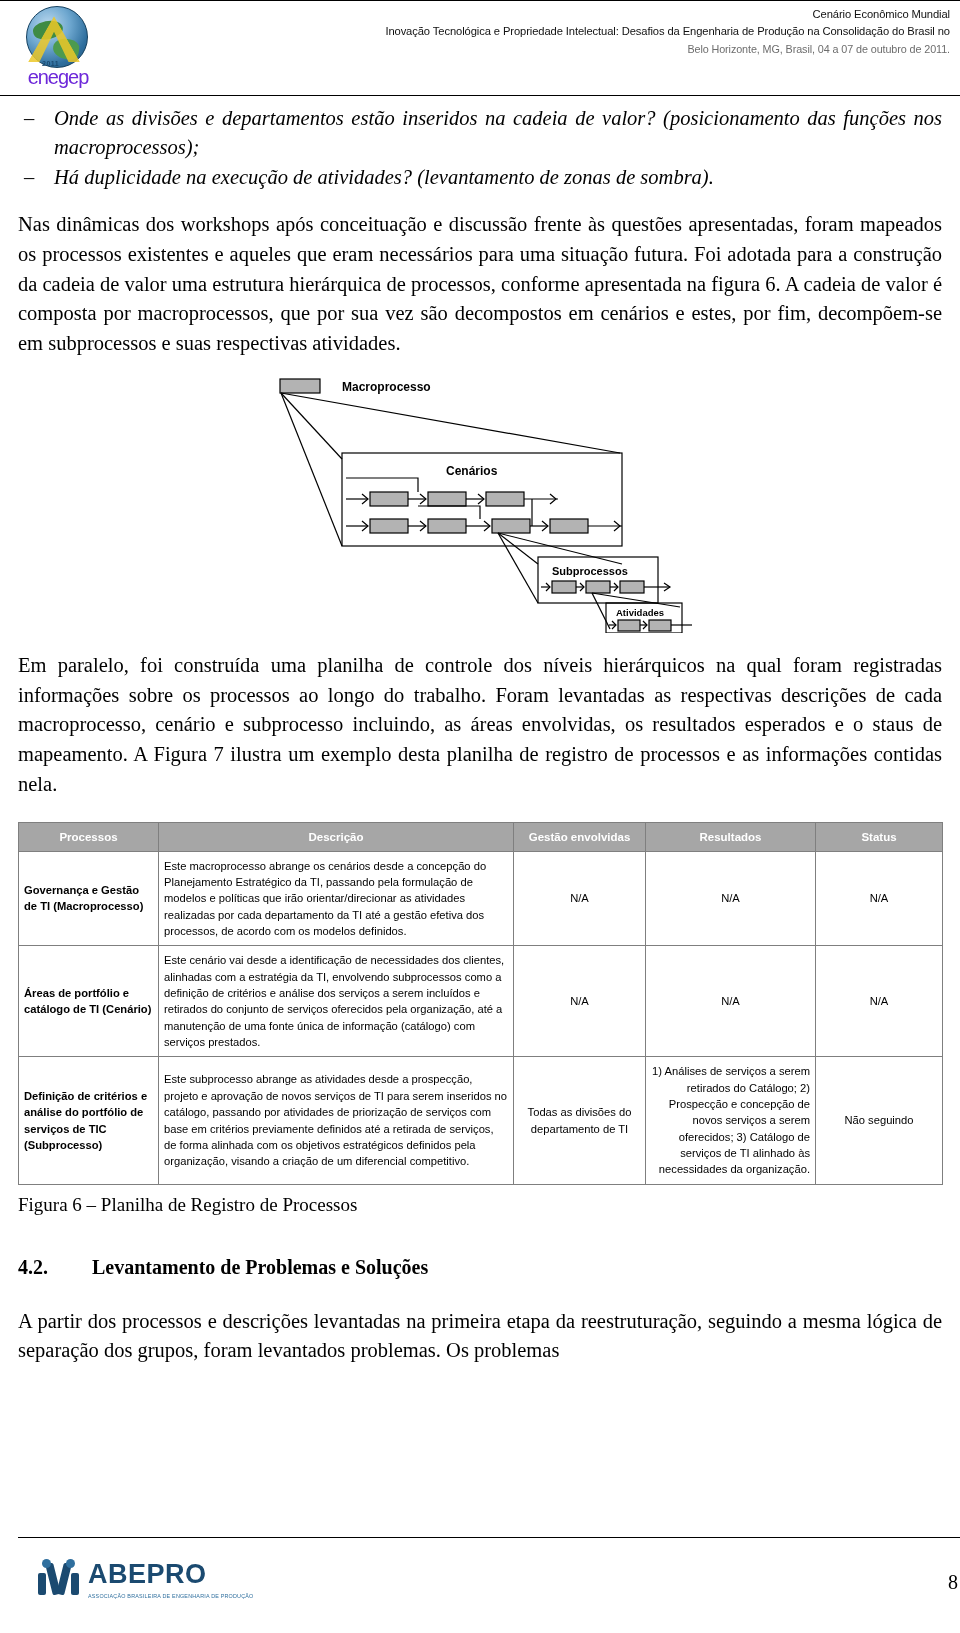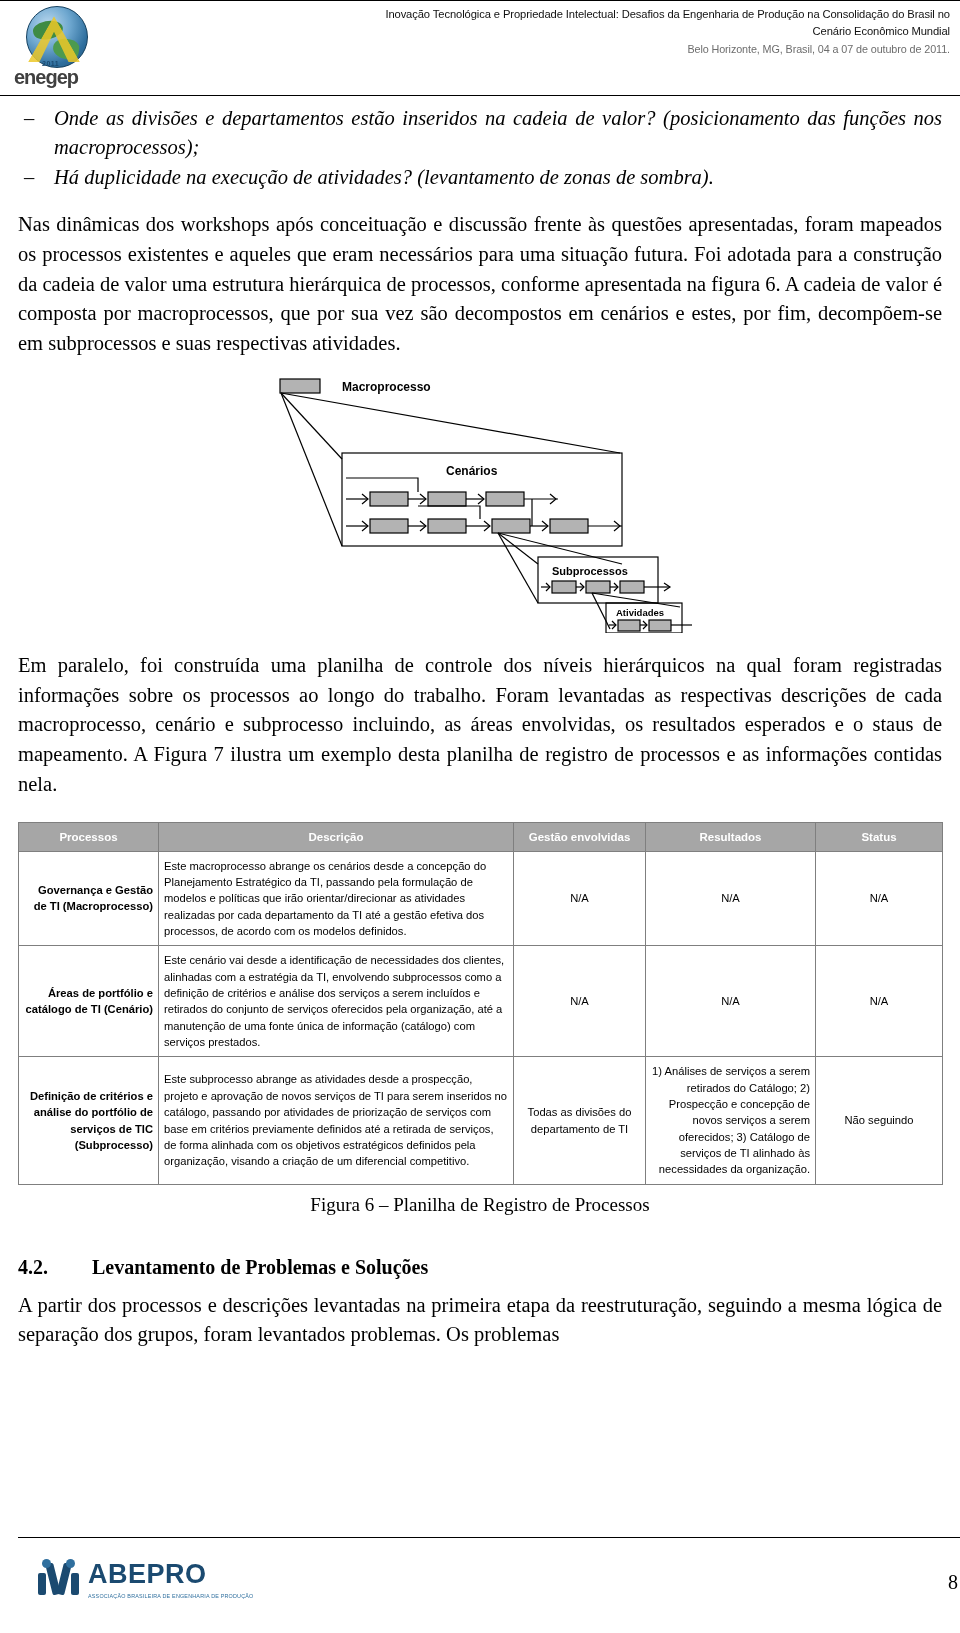--- a/index.html
+++ b/index.html
@@ -83,24 +83,25 @@
     font-family: "Liberation Sans", sans-serif;
     font-size: 7px;
     font-weight: bold;
     color: #1b4a70;
     letter-spacing: 0.5px;
   }
   .logo-word {
     position: absolute;
     left: 6px; top: 62px;
     width: 88px;
+    text-align: center;
     font-family: "Liberation Sans", sans-serif;
     font-size: 20px;
-    font-weight: bold;
-    color: #404040;
+    font-weight: normal;
+    color: #6d28d9;
     letter-spacing: -1px;
   }
 
   .header-text {
     position: absolute;
     right: 10px;
     top: 6px;
     width: 700px;
     text-align: right;
     font-family: "Liberation Sans", sans-serif;
@@ -203,51 +204,51 @@
   table.sheet td {
     border: 1px solid #7f7f7f;
     font-size: 11.2px;
     line-height: 1.46;
     padding: 6px 5px;
     vertical-align: middle;
     background: #ffffff;
     color: #000;
   }
   td.c-proc {
-    text-align: right;
+    text-align: left;
     font-weight: bold;
   }
   td.c-desc { text-align: left; vertical-align: top; }
   td.c-area { text-align: center; }
   td.c-res  { text-align: right; vertical-align: middle; }
   td.c-status { text-align: center; }
   td.c-res.center { text-align: center; }
   .col-proc   { width: 140px; }
   .col-desc   { width: 355px; }
   .col-area   { width: 132px; }
   .col-res    { width: 170px; }
   .col-status { width: 127px; }
 
   .fig6-caption {
-    text-align: center;
+    text-align: left;
     font-size: 19px;
     margin-top: 9px;
   }
 
   
   .section-head {
     margin-top: 40px;
     font-size: 20px;
     font-weight: bold;
   }
   .section-num {
     display: inline-block;
     width: 74px;
   }
-  .para.after-head { margin-top: 12px; }
+  .para.after-head { margin-top: 28px; }
 
   
   .doc-footer {
     position: absolute;
     left: 0;
     bottom: 0;
     width: 960px;
     height: 96px;
     margin-left: 18px;
   }
@@ -315,22 +316,22 @@
   <div class="header-rule top"></div>
 
   <div class="logo-box">
     <div class="logo-globe"></div>
     <div class="logo-chevron"></div>
     <div class="logo-year">2011</div>
     <div class="logo-word">enegep</div>
   </div>
 
   <div class="header-text">
+    <div class="header-sub">Cenário Econômico Mundial</div>
     <div class="header-sub">Inovação Tecnológica e Propriedade Intelectual: Desafios da Engenharia de Produção na Consolidação do Brasil no</div>
-    <div class="header-sub">Cenário Econômico Mundial</div>
     <div class="header-place">Belo Horizonte, MG, Brasil, 04 a 07 de outubro de 2011.</div>
   </div>
 
   <div class="header-rule bottom"></div>
 </div>
 
 <div class="content">
 
   <ul class="bullet-list">
     <li class="bullet-item">Onde as divisões e departamentos estão inseridos na cadeia de valor? (posicionamento das funções nos macroprocessos);</li>

